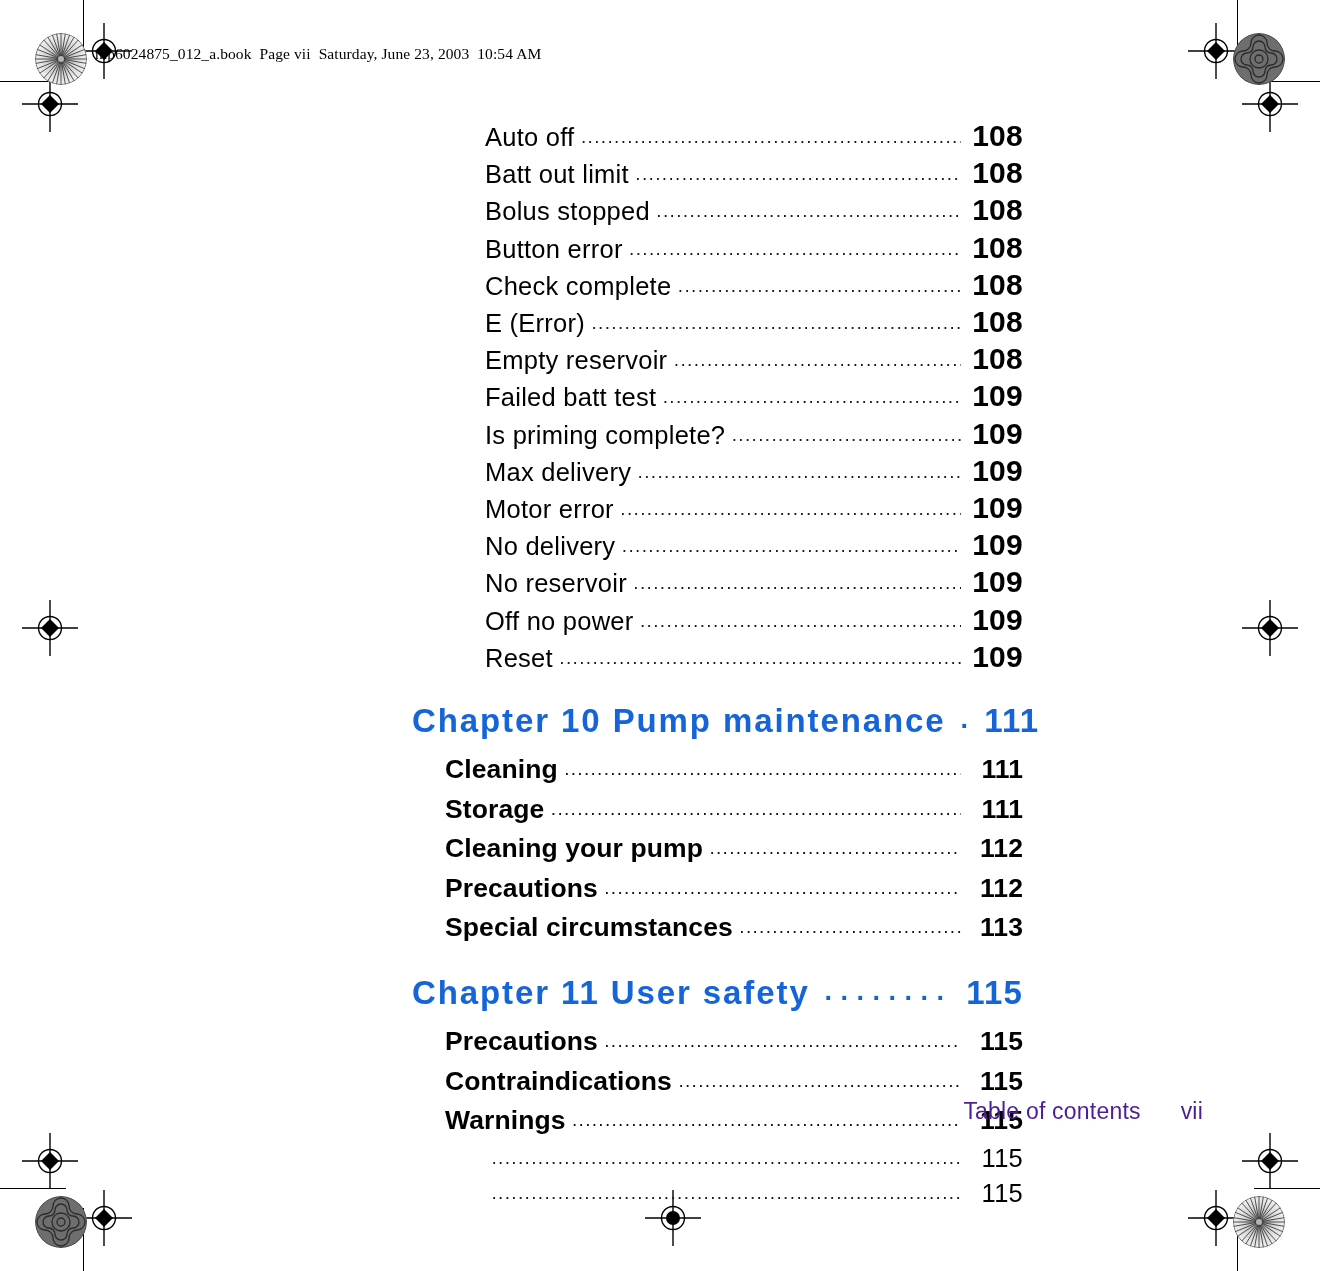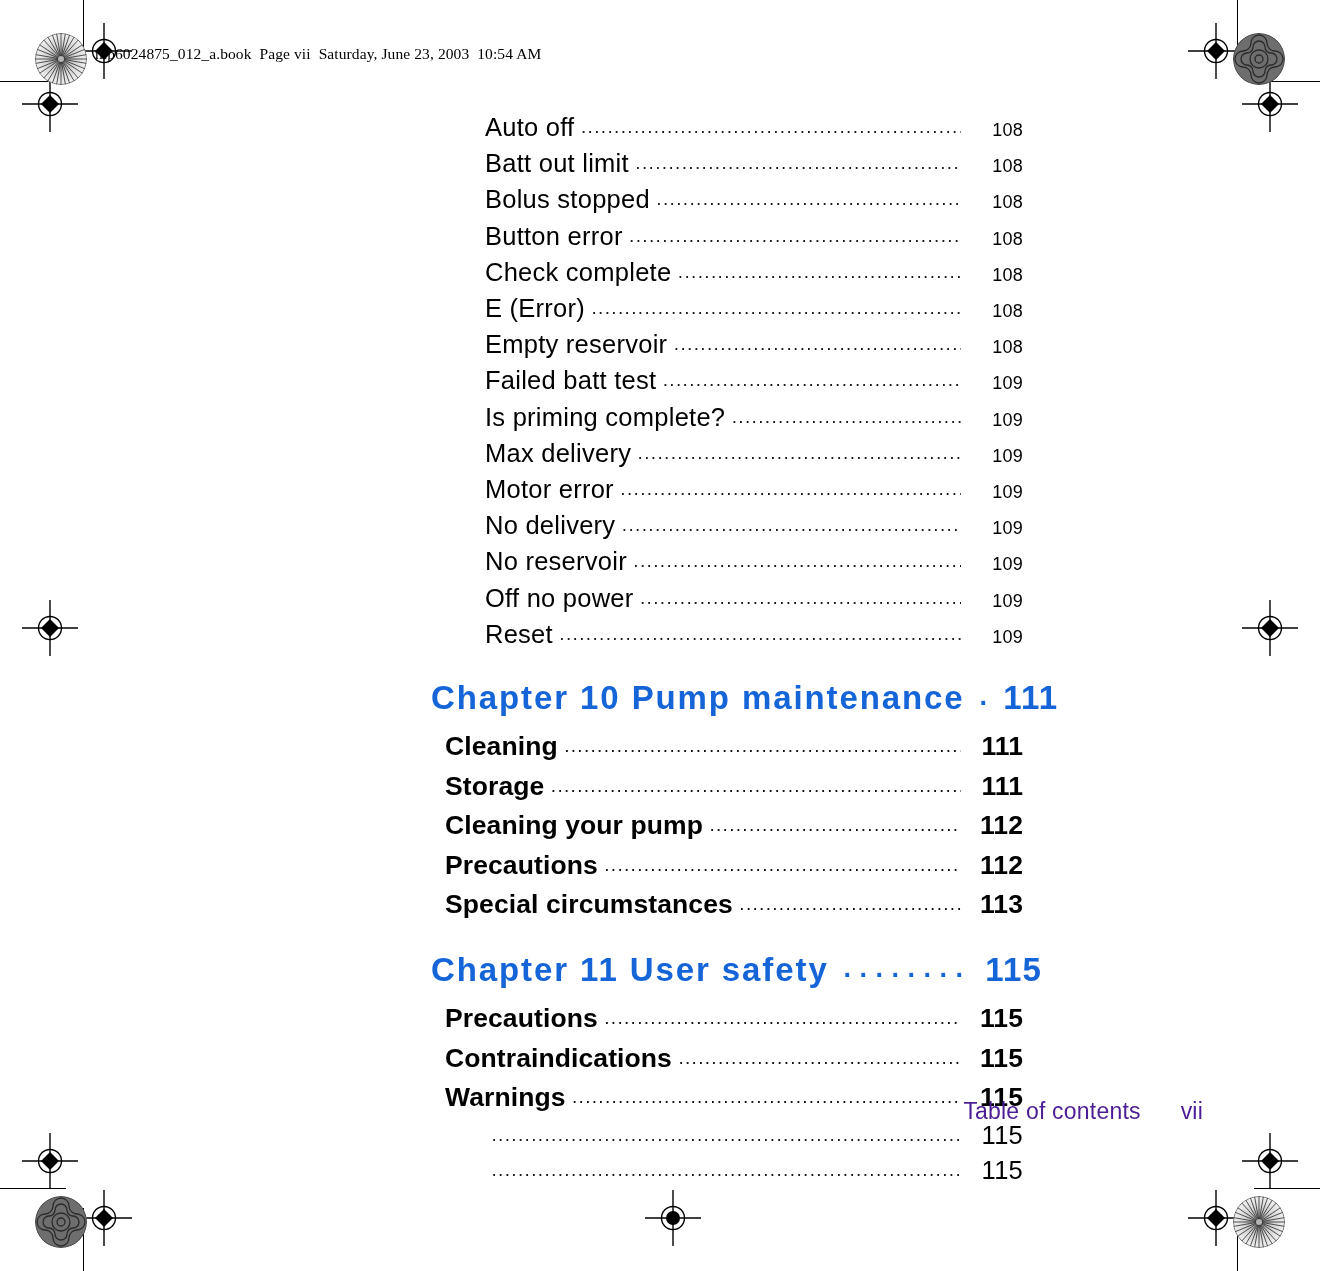--- a/index.html
+++ b/index.html
@@ -52,21 +52,21 @@
     font-size: 15.5px;
     color: #000000;
     white-space: pre;
     letter-spacing: 0.1px;
   }
 
   
   .toc {
     position: absolute;
     left: 0;
-    top: 4px;
+    top: 12px;
     width: 1140px;
   }
 
   .entry {
     position: relative;
     display: flex;
     align-items: baseline;
     color: #000000;
     width: 100%;
     box-sizing: border-box;
@@ -101,21 +101,21 @@
     font-weight: 400;
     letter-spacing: 0.25px;
   }
   .lvl2 .leader {
     position: relative;
     top: -3px;
     font-size: 19px;
     letter-spacing: 1.35px;
     color: #1a1a1a;
   }
-  .lvl2 .pageno { font-size: 18px; min-width: 56px; }
+  .lvl2 .pageno { font-size: 30px; min-width: 56px; font-weight: bold; }
 
   
   .lvl3 {
     padding-left: 485px;
     font-size: 25.5px;
     line-height: 33.4px;
     font-weight: 400;
     letter-spacing: 0.25px;
   }
   .lvl3 .leader {
@@ -145,21 +145,20 @@
   }
   .lvl1 .pageno { font-size: 26.5px; min-width: 56px; font-weight: 700; }
 
   
   .chapter {
     padding-left: 412px;
     font-size: 33px;
     line-height: 42px;
     font-weight: 700;
     letter-spacing: 1.9px;
-    margin-left: 19px;
   }
   .chapter .label   { color: #1565d8; }
   .chapter .pageno  { color: #1565d8; font-size: 33px; font-weight: 700; min-width: 66px; letter-spacing: 1.2px; }
   .chapter .leader  {
     position: relative;
     top: -4px;
     color: #1565d8;
     font-size: 27px;
     letter-spacing: 8.5px;
     font-weight: 700;

